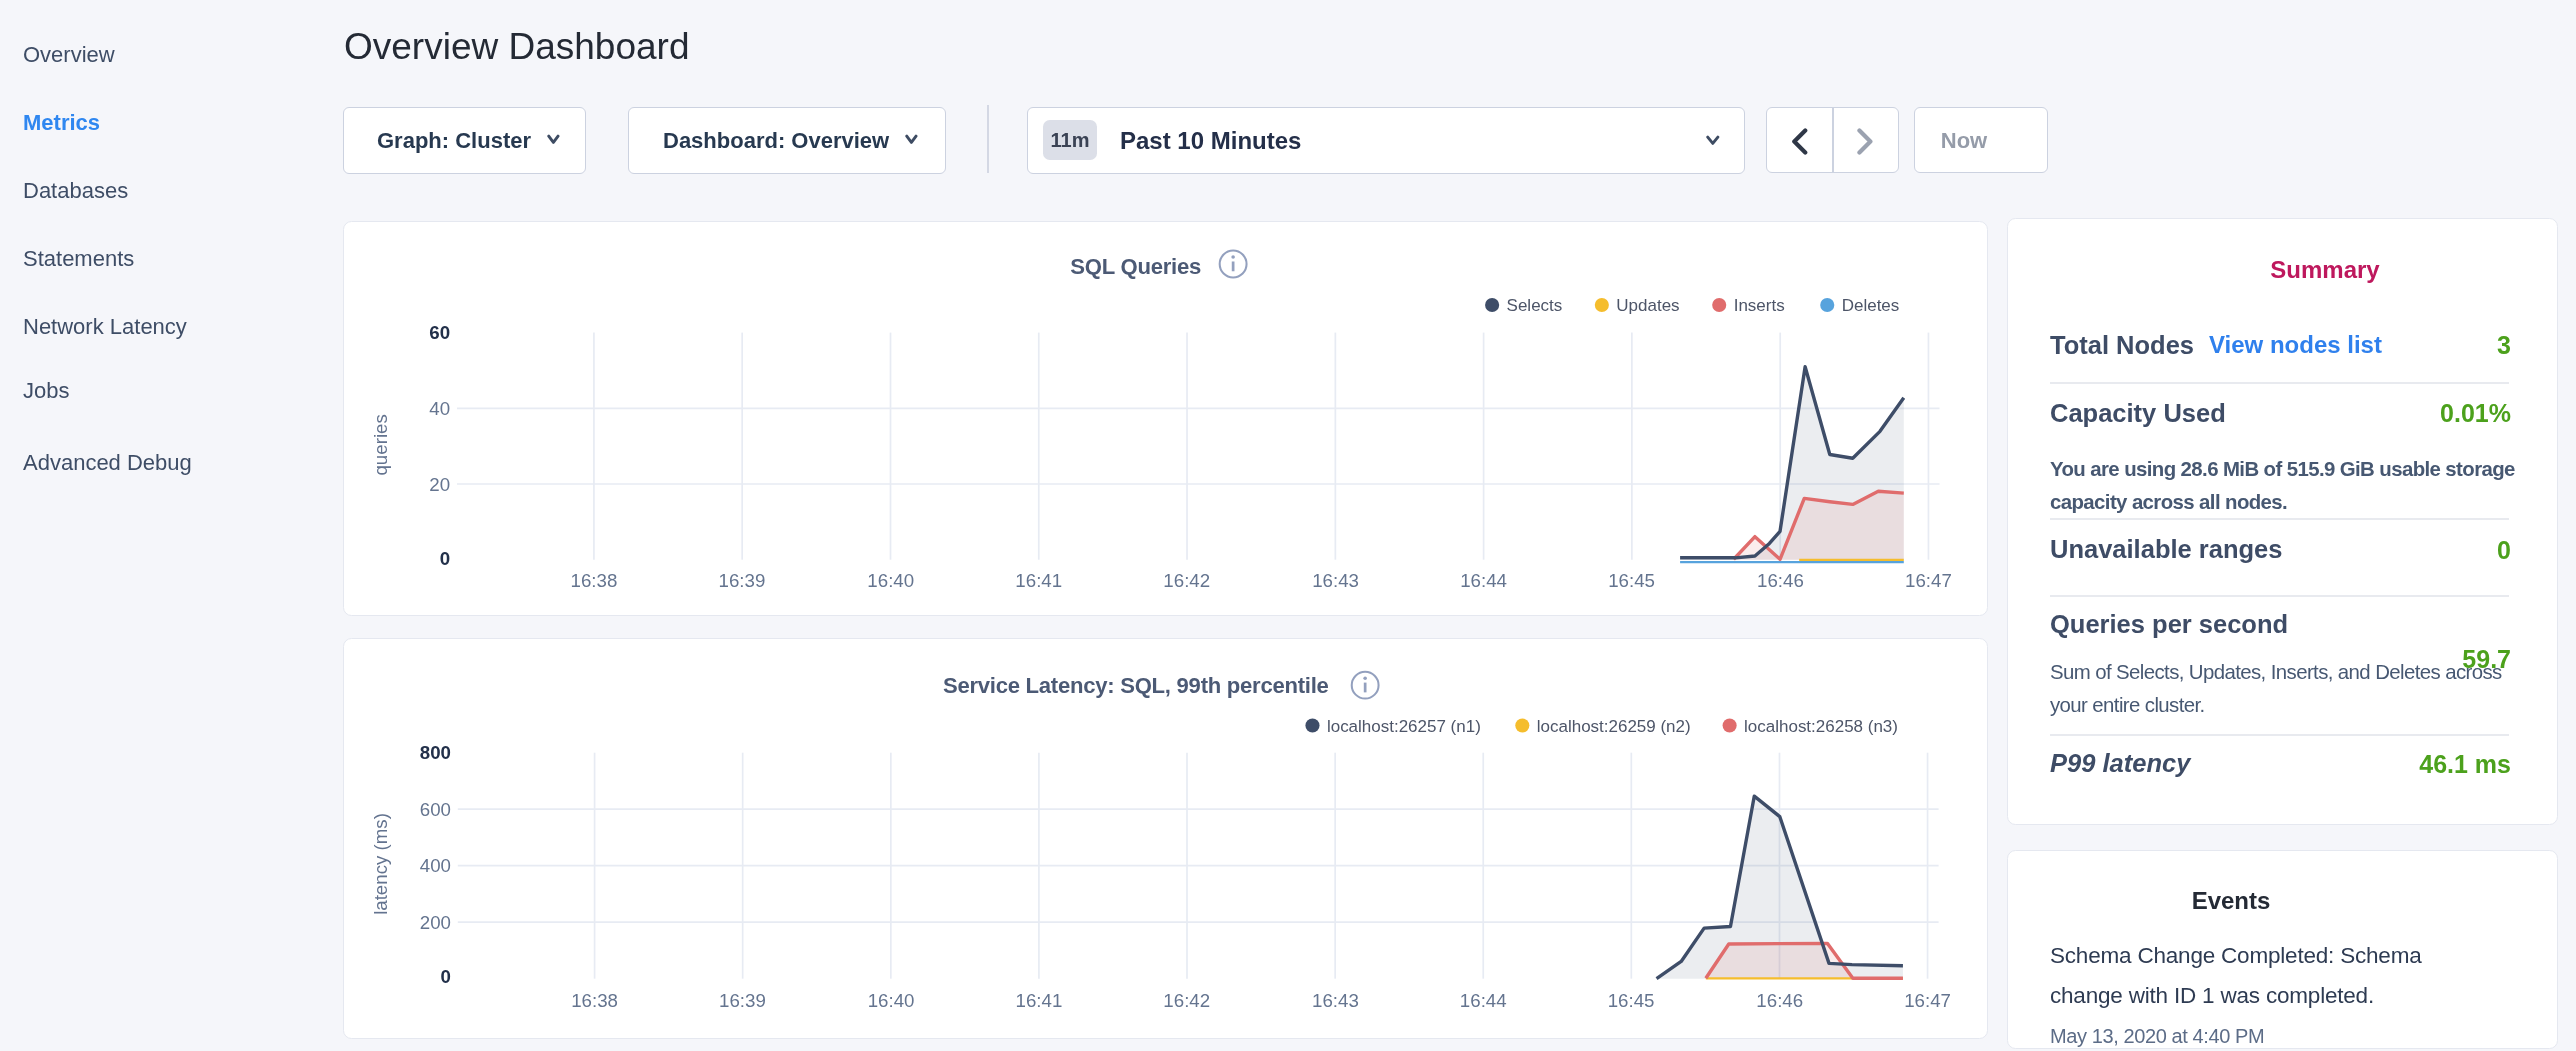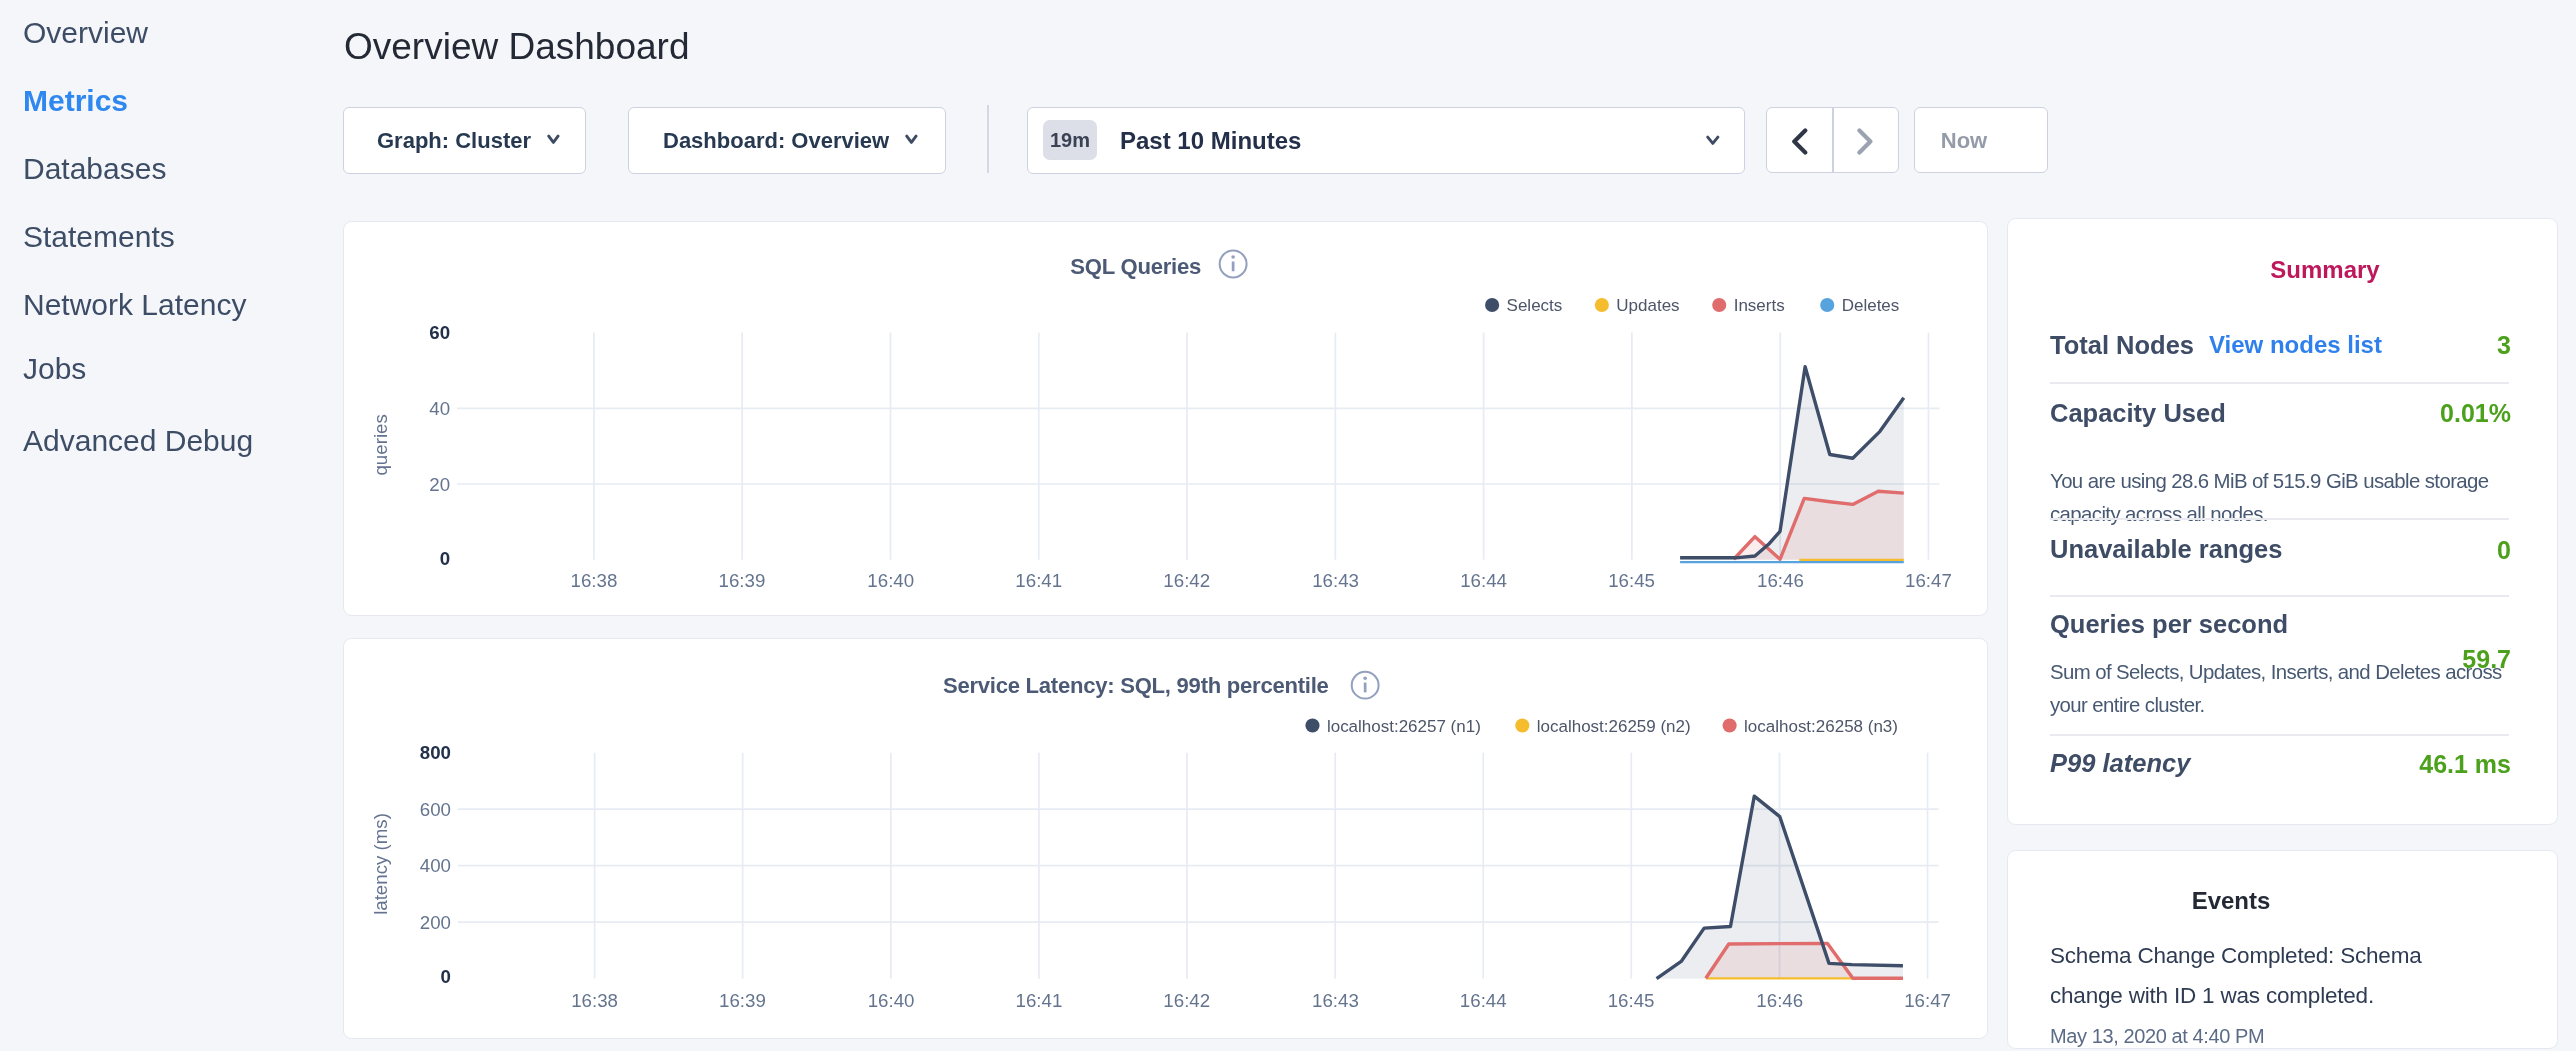--- a/index.html
+++ b/index.html
@@ -1,18 +1,18 @@
 <!DOCTYPE html>
 <html style="font-size:13.6px"><head>
 <meta charset="utf-8">
 <style>
   * { margin:0; padding:0; box-sizing:border-box; }
   html,body { width:2576px; height:1051px; background:#f5f6fa; font-family:"Liberation Sans", sans-serif; overflow:hidden; position:relative; }
   .abs { position:absolute; }
-  .nav-item { position:absolute; left:23px; font-size:30px; color:#3e4d66; line-height:22px; white-space:nowrap; }
+  .nav-item { position:absolute; left:23px; font-size:22px; color:#3e4d66; line-height:22px; white-space:nowrap;margin-top:22px; }
   .card { position:absolute; background:#fff; border:1.7px solid #e5e8f0; border-radius:8.5px; }
   .btn { position:absolute; background:#fff; border:1.7px solid #ccd2e0; border-radius:6px; }
   .btn-label { position:absolute; font-weight:700; color:#273950; font-size:26px; line-height:26px; white-space:nowrap; }
   .divline { position:absolute; background:#d4d8e4; width:1.7px; }
   .sum-label { position:absolute; font-weight:700; color:#3e4c66; font-size:25.5px; line-height:25.5px; white-space:nowrap; }
   .sum-value { position:absolute; font-weight:700; color:#4ca11c; font-size:25px; line-height:25px; right:65px; text-align:right; white-space:nowrap; }
   .sum-divider { position:absolute; left:2050px; width:459px; height:1.7px; background:#e8eaef; }
   .sum-para { position:absolute; left:2050px; font-size:20.4px; letter-spacing:-0.6px; line-height:33px; color:#475872; white-space:nowrap; }
 </style>
 </head>
@@ -37,21 +37,21 @@
 <div class="btn" style="left:628px; top:107px; width:318px; height:67px;"></div>
 <div class="btn-label" style="left:663px; top:128px; font-size:22px;">Dashboard: Overview</div>
 <svg class="abs" style="left:905px; top:134px;" width="12.8" height="11" viewBox="0 0 15 13">
     <polyline points="2,2.5 7.5,10 13,2.5" fill="none" stroke="#3e4c63" stroke-width="3.4" stroke-linecap="round" stroke-linejoin="round"></polyline>
   </svg>
 
 <div class="divline" style="left:987px; top:105px; height:68px;"></div>
 
 <div class="btn" style="left:1027px; top:107px; width:718px; height:67px;"></div>
 <div class="abs" style="left:1043px; top:120px; width:54px; height:40px; background:#dcdfe8; border-radius:6.8px;"></div>
-<div class="abs" style="left:1043px; top:130px; width:54px; text-align:center; font-weight:700; font-size:20px; line-height:20px; color:#3a4254;">19m</div>
+<div class="abs" style="left:1043px; top:130px; width:54px; text-align:center; font-weight:700; font-size:20px; line-height:20px; color:#3a4254;">11m</div>
 <div class="btn-label" style="left:1120px; top:128px; font-size:24px; color:#242f49;">Past 10 Minutes</div>
 <svg class="abs" style="left:1706px; top:135px;" width="13.6" height="11" viewBox="0 0 16 13">
     <polyline points="2,2.5 8,10 14,2.5" fill="none" stroke="#3e4c63" stroke-width="3.4" stroke-linecap="round" stroke-linejoin="round"></polyline>
   </svg>
 
 <div class="btn" style="left:1766px; top:107px; width:133px; height:66px;"></div>
 <div class="divline" style="left:1832px; top:107px; height:66px; background:#ccd2e0;"></div>
 <svg class="abs" style="left:1790px; top:128px;" width="18.7" height="27" viewBox="0 0 22 32">
     <polyline points="18,3 5,16 18,29" fill="none" stroke="#2f3747" stroke-width="5" stroke-linecap="round" stroke-linejoin="round"></polyline>
   </svg>
@@ -192,21 +192,21 @@
 <div class="card" style="left:2007px; top:218px; width:551px; height:607px;"></div>
 <div class="abs" style="left:2007px; top:258px; width:636px; text-align:center; font-weight:700; font-size:24px; line-height:24px; color:#be185d;">Summary</div>
 
 <div class="sum-label" style="left:2050px; top:333px;">Total Nodes</div>
 <div class="abs" style="left:2209px; top:333px; font-weight:700; font-size:24px; line-height:24px; color:#2f80ed;">View nodes list</div>
 <div class="sum-value" style="top:333px;">3</div>
 <div class="sum-divider" style="top:382px;"></div>
 
 <div class="sum-label" style="left:2050px; top:401px;">Capacity Used</div>
 <div class="sum-value" style="top:401px;">0.01%</div>
-<div class="sum-para" style="top:465px;">You are using 28.6 MiB of 515.9 GiB usable storage<br>capacity across all nodes.</div>
+<div class="sum-para" style="top:453px;font-weight:bold;">You are using 28.6 MiB of 515.9 GiB usable storage<br>capacity across all nodes.</div>
 <div class="sum-divider" style="top:518px;"></div>
 
 <div class="sum-label" style="left:2050px; top:537px;">Unavailable ranges</div>
 <div class="sum-value" style="top:538px;">0</div>
 <div class="sum-divider" style="top:595px;"></div>
 
 <div class="sum-label" style="left:2050px; top:612px;">Queries per second</div>
 <div class="sum-value" style="top:647px;margin-left:12px;">59.7</div>
 <div class="sum-para" style="top:656px;">Sum of Selects, Updates, Inserts, and Deletes across<br>your entire cluster.</div>
 <div class="sum-divider" style="top:734px;"></div>

